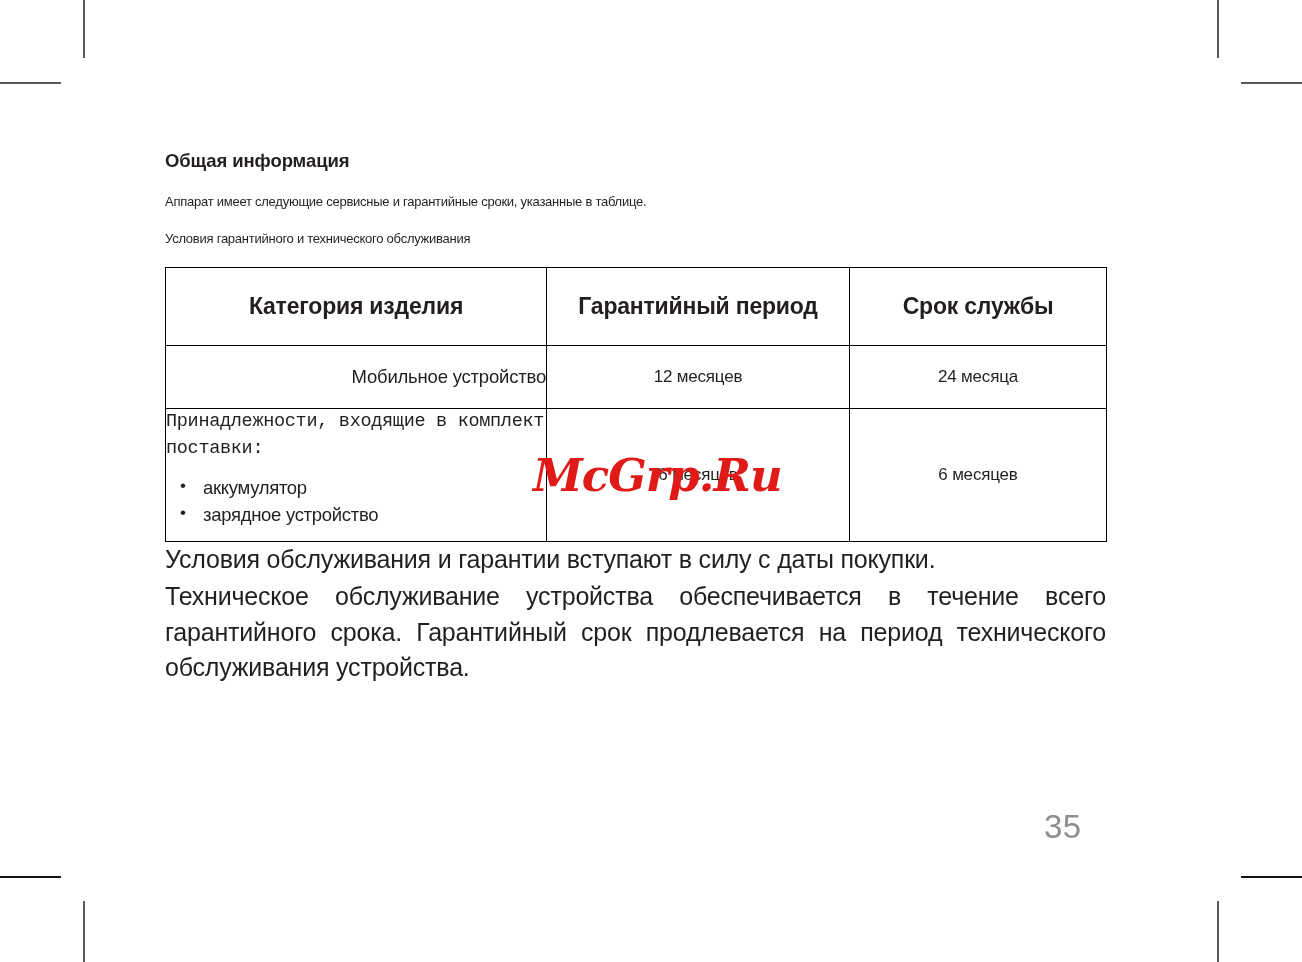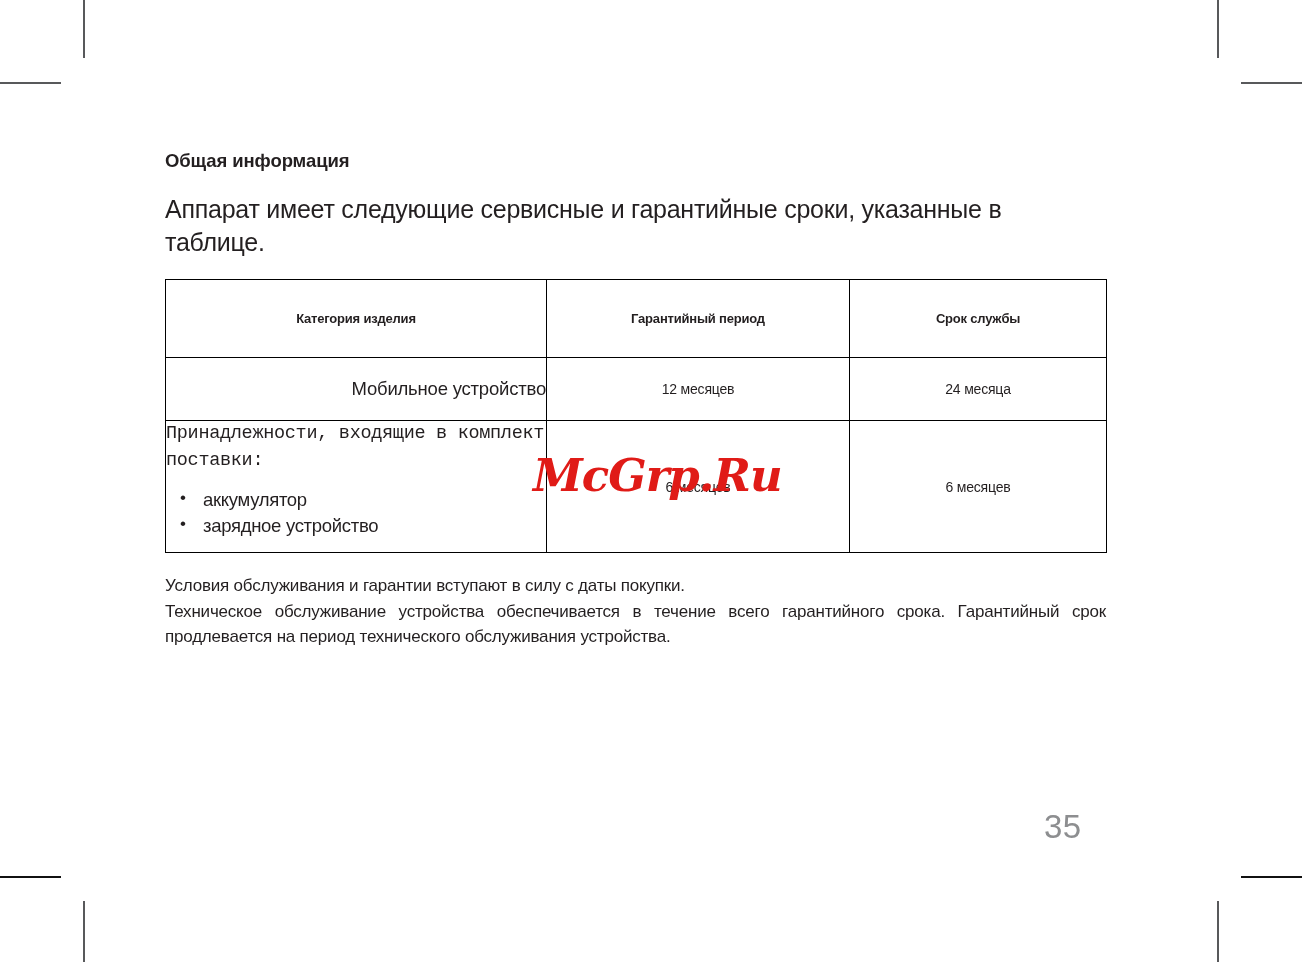--- a/index.html
+++ b/index.html
@@ -50,21 +50,21 @@
 
   .section-heading {
     font-size: 18.5px;
     font-weight: bold;
     margin: 0 0 21px 0;
     letter-spacing: -0.1px;
     color: #231f20;
   }
 
   .body-para {
-    font-size: 25px;
+    font-size: 13px;
     line-height: 1.32;
     margin: 0 0 20px 0;
     letter-spacing: -0.25px;
     color: #231f20;
   }
 
   
   .spec-table {
     border-collapse: collapse;
     width: 941px;
@@ -76,31 +76,31 @@
     padding: 0;
     vertical-align: middle;
     color: #231f20;
   }
   .col-cat   { width: 381px; }
   .col-warr  { width: 303px; }
   .col-life  { width: 257px; }
 
   .spec-table thead th {
     height: 77px;
-    font-size: 13px;
+    font-size: 23px;
     font-weight: bold;
     text-align: center;
     letter-spacing: -0.2px;
   }
   .row-1 td { height: 62px; }
   .row-2 td { height: 125px; }
 
   .cell-center {
     text-align: center;
-    font-size: 14px;
+    font-size: 17px;
     letter-spacing: -0.2px;
   }
   .cell-cat {
     text-align: right;
     font-size: 18.5px;
     padding-left: 34px;
     letter-spacing: -0.2px;
   }
   .cell-cat-block {
     text-align: left;
@@ -124,22 +124,21 @@
   .bullets li::before {
     content: "\2022";
     position: absolute;
     left: 2px;
     top: -1px;
     font-size: 17px;
   }
 
   
   .closing {
-    margin-top: 21px;
-    font-size: 17px;
+    font-size: 25px;
     line-height: 1.42;
     letter-spacing: -0.2px;
   }
   .closing .line-1 { margin: 0 0 2px 0; }
   .closing .justified {
     margin: 0;
     text-align: justify;
     text-align-last: left;
   }
 
@@ -183,20 +182,21 @@
   <div class="cropmark cm-br-h"></div>
   <div class="cropmark cm-br-v"></div>
 
   <div class="content">
 
 
     <h2 class="section-heading">Общая информация</h2>
 
     <p class="body-para">Аппарат имеет следующие сервисные и гарантийные сроки, указанные в таблице.</p>
 
+    <p class="body-para">Условия гарантийного и технического обслуживания</p>
 
     <table class="spec-table">
       <colgroup>
         <col class="col-cat">
           <col class="col-warr">
           <col class="col-life">
       </colgroup>
       <thead>
         <tr>
           <th>Категория изделия</th>

